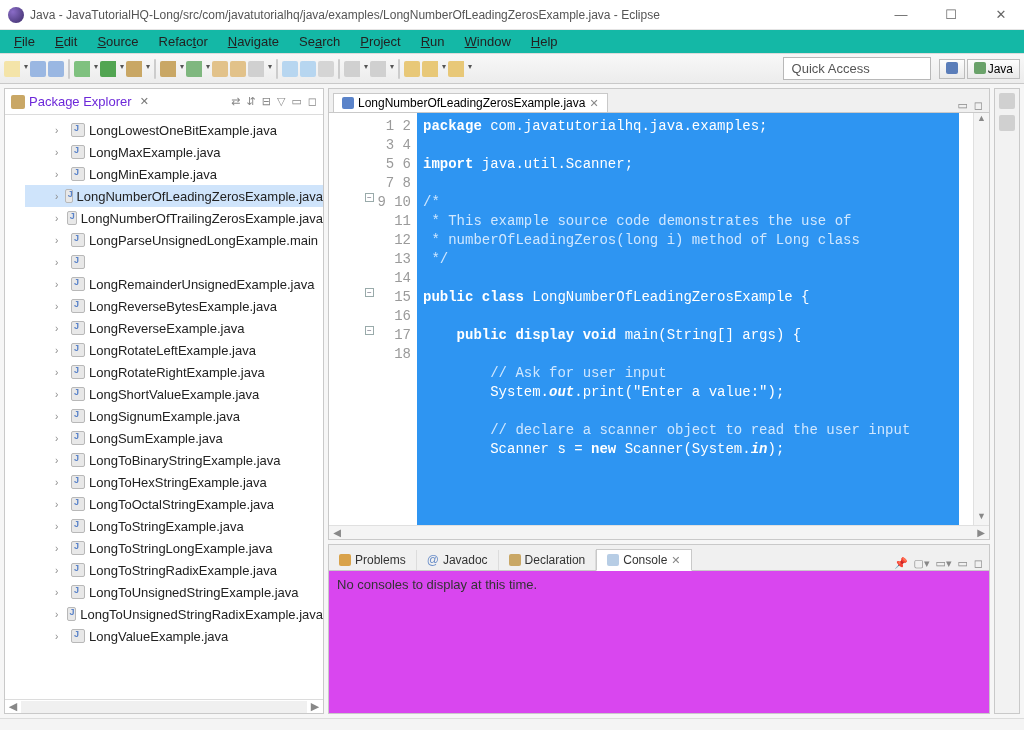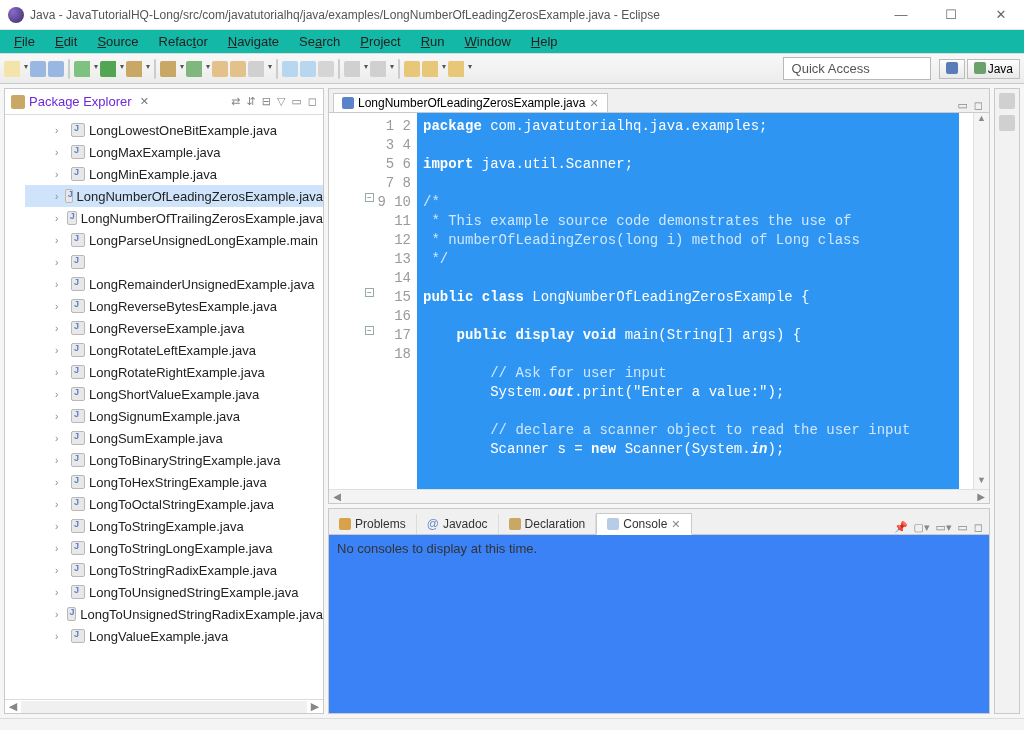--- a/index.html
+++ b/index.html
@@ -52,21 +52,21 @@
 .kw { color:#fff; font-weight:bold;}
 .cm { color:#cfe7ff;}
 .it { font-style: italic; }
 .fold { position:absolute; left:36px; top:0; width:10px; height:100%;}
 .fold .fm { position:absolute; left:0; width:9px; height:9px; border:1px solid #9aa; background:#fff; font-size:8px; text-align:center; line-height:7px; color:#667;}
 .vscroll-ed { position:absolute; right:0; top:24px; bottom:14px; width:16px; background:#f4f4f4; border-left:1px solid #e0e0e0;}
 .vscroll-ed .up, .vscroll-ed .dn { height:14px; text-align:center; font-size:9px; color:#888;}
 .hscroll-ed { height:14px; background:#f4f4f4; border-top:1px solid #e0e0e0; display:flex; align-items:center;}
 .hscroll-ed .lft,.hscroll-ed .rgt { width:16px; text-align:center; color:#888; font-size:10px;}
 .hscroll-ed .track{flex:1;}
-.bottom-pane { height:206px; background:#3b82f6; border:1px solid #c9c9c9; display:flex; flex-direction:column;}
+.bottom-pane { height:170px; background:#d946ef; border:1px solid #c9c9c9; display:flex; flex-direction:column;}
 .btabs { height:26px; display:flex; align-items:flex-end; border-bottom:1px solid #c9c9c9; background:#f0f0f0;}
 .btab { padding:3px 10px; font-size:12px; color:#333; display:flex; align-items:center; gap:4px; border-right:1px solid #dcdcdc;}
 .btab .bi { width:12px; height:12px; border-radius:2px;}
 .btab.active { background:#fff; border:1px solid #c9c9c9; border-bottom:1px solid #fff; margin-bottom:-1px;}
 .btab .x { color:#888; font-size:11px;}
 .btabs .bright { margin-left:auto; display:flex; gap:6px; padding:0 6px; color:#888; font-size:11px;}
 .bcontent { flex:1; padding:6px 8px; color:#333; font-size:13px;}
 .side-trim { width:26px; background:#f2f2f2; border:1px solid #c9c9c9; margin:4px 4px 4px 0; display:flex; flex-direction:column; align-items:center; padding-top:4px; gap:6px;}
 .side-trim .tb { width:16px; height:16px; background:#d0d0d0; border-radius:2px;}
 .statusbar { height:12px; background:#f4f4f4; border-top:1px solid #dcdcdc;}

